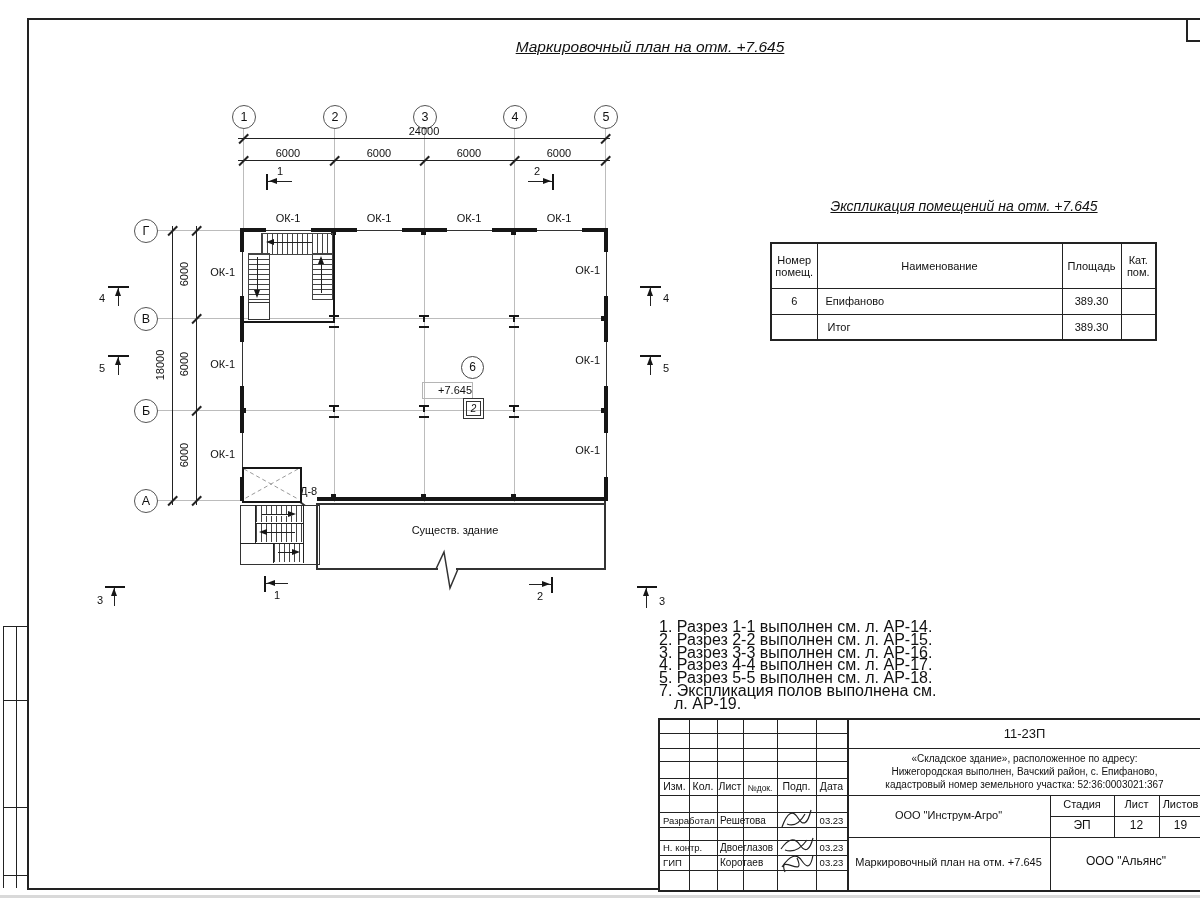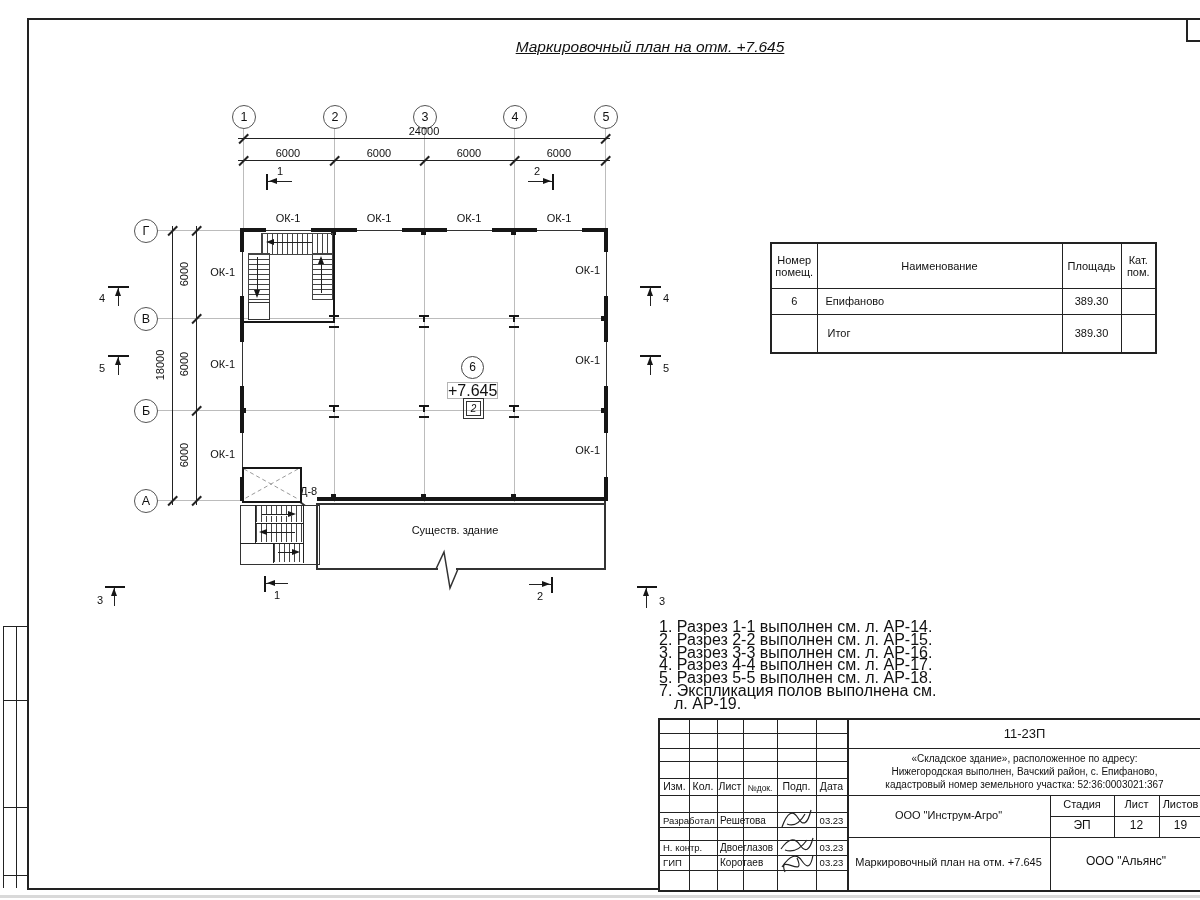--- a/index.html
+++ b/index.html
@@ -213,21 +213,21 @@
   <div class="v" style="left:257px;top:257px;height:36px"></div>
   <div class="tri down" style="left:254px;top:290px"></div>
 
   <div class="s" style="left:242px;top:467px;width:56px;height:32px;border:2px solid #161616;background:#fff"></div>
   <svg class="s" style="left:244px;top:469px" width="54" height="30">
     <line x1="0" y1="0" x2="54" y2="30" stroke="#9a9a9a" stroke-width="1" stroke-dasharray="4,3"></line>
     <line x1="54" y1="0" x2="0" y2="30" stroke="#9a9a9a" stroke-width="1" stroke-dasharray="4,3"></line>
   </svg>
 
   <div class="s" style="left:461px;top:356px;width:21px;height:21px;border:1px solid #444;border-radius:50%;text-align:center;line-height:21px;font-size:12px">6</div>
-  <div class="s" style="left:447px;top:382px;width:49px;height:15px;border:1px solid #b5b5b5;text-align:left;line-height:15px;font-size:16px">+7.645</div>
+  <div class="s" style="left:422px;top:382px;width:49px;height:15px;border:1px solid #b5b5b5;text-align:right;line-height:15px;font-size:11px">+7.645</div>
   <div class="s" style="left:466px;top:401px;width:13px;height:13px;border:1px solid #333;outline:1px solid #333;outline-offset:2px;text-align:center;line-height:13px;font-size:10px;font-style:italic">2</div>
 
   <div class="s" style="left:240px;top:505px;width:78px;height:58px;border:1.5px solid #333;background:#fff"></div>
   <div class="v" style="left:255px;top:505px;height:38px"></div>
   <div class="v" style="left:303px;top:505px;height:58px"></div>
   <div class="h" style="left:255px;top:523px;width:48px"></div>
   <div class="h" style="left:240px;top:543px;width:63px"></div>
   <div class="v" style="left:273px;top:543px;height:20px"></div>
   <div class="hv" style="left:256px;top:506px;width:46px;height:16px;border:none"></div>
   <div class="hv" style="left:256px;top:524px;width:46px;height:18px;border:none"></div>
@@ -243,41 +243,42 @@
   <div class="s" style="left:316px;top:503px;width:290px;height:2px;background:#333"></div>
   <div class="s" style="left:316px;top:503px;width:2px;height:67px;background:#333"></div>
   <div class="s" style="left:604px;top:501px;width:2px;height:69px;background:#333"></div>
   <div class="s" style="left:316px;top:568px;width:122px;height:2px;background:#333"></div>
   <div class="s" style="left:456px;top:568px;width:150px;height:2px;background:#333"></div>
   <svg class="s" style="left:434px;top:548px" width="26" height="44">
     <path d="M2,21 L10,4 L16,40 L24,21" fill="none" stroke="#333" stroke-width="1.5"></path>
   </svg>
   <div class="t ctr" style="left:395px;top:524px;width:120px">Существ. здание</div>
 
+  <div class="title" style="left:770px;top:198px;width:388px;font-size:14px">Экспликация помещений на отм. +7.645</div>
   <table class="exp" style="left:770px;top:242px;width:385px">
     <colgroup>
         <col style="width:46px">
         <col style="width:245px">
         <col style="width:59px">
         <col style="width:35px">
       </colgroup>
     <tbody>
         <tr style="height:45px">
       <th style="text-align:center">Номер помещ.</th>
       <th style="text-align:center">Наименование</th>
       <th style="text-align:center">Площадь</th>
       <th style="text-align:center">Кат. пом.</th>
     </tr>
     <tr style="height:26px">
       <td style="text-align:center">6</td>
       <td style="padding-left:8px">Епифаново</td>
       <td style="text-align:center">389.30</td>
       <td></td>
     </tr>
-    <tr style="height:39px">
+    <tr style="height:26px">
       <td style="text-align:center"></td>
       <td style="padding-left:10px">Итог</td>
       <td style="text-align:center">389.30</td>
       <td></td>
     </tr>
   </tbody>
     </table>
 
   <div class="s" style="left:659px;top:621px;width:292px">
     <div class="note">1. Разрез 1-1 выполнен см. л. АР-14.</div>

